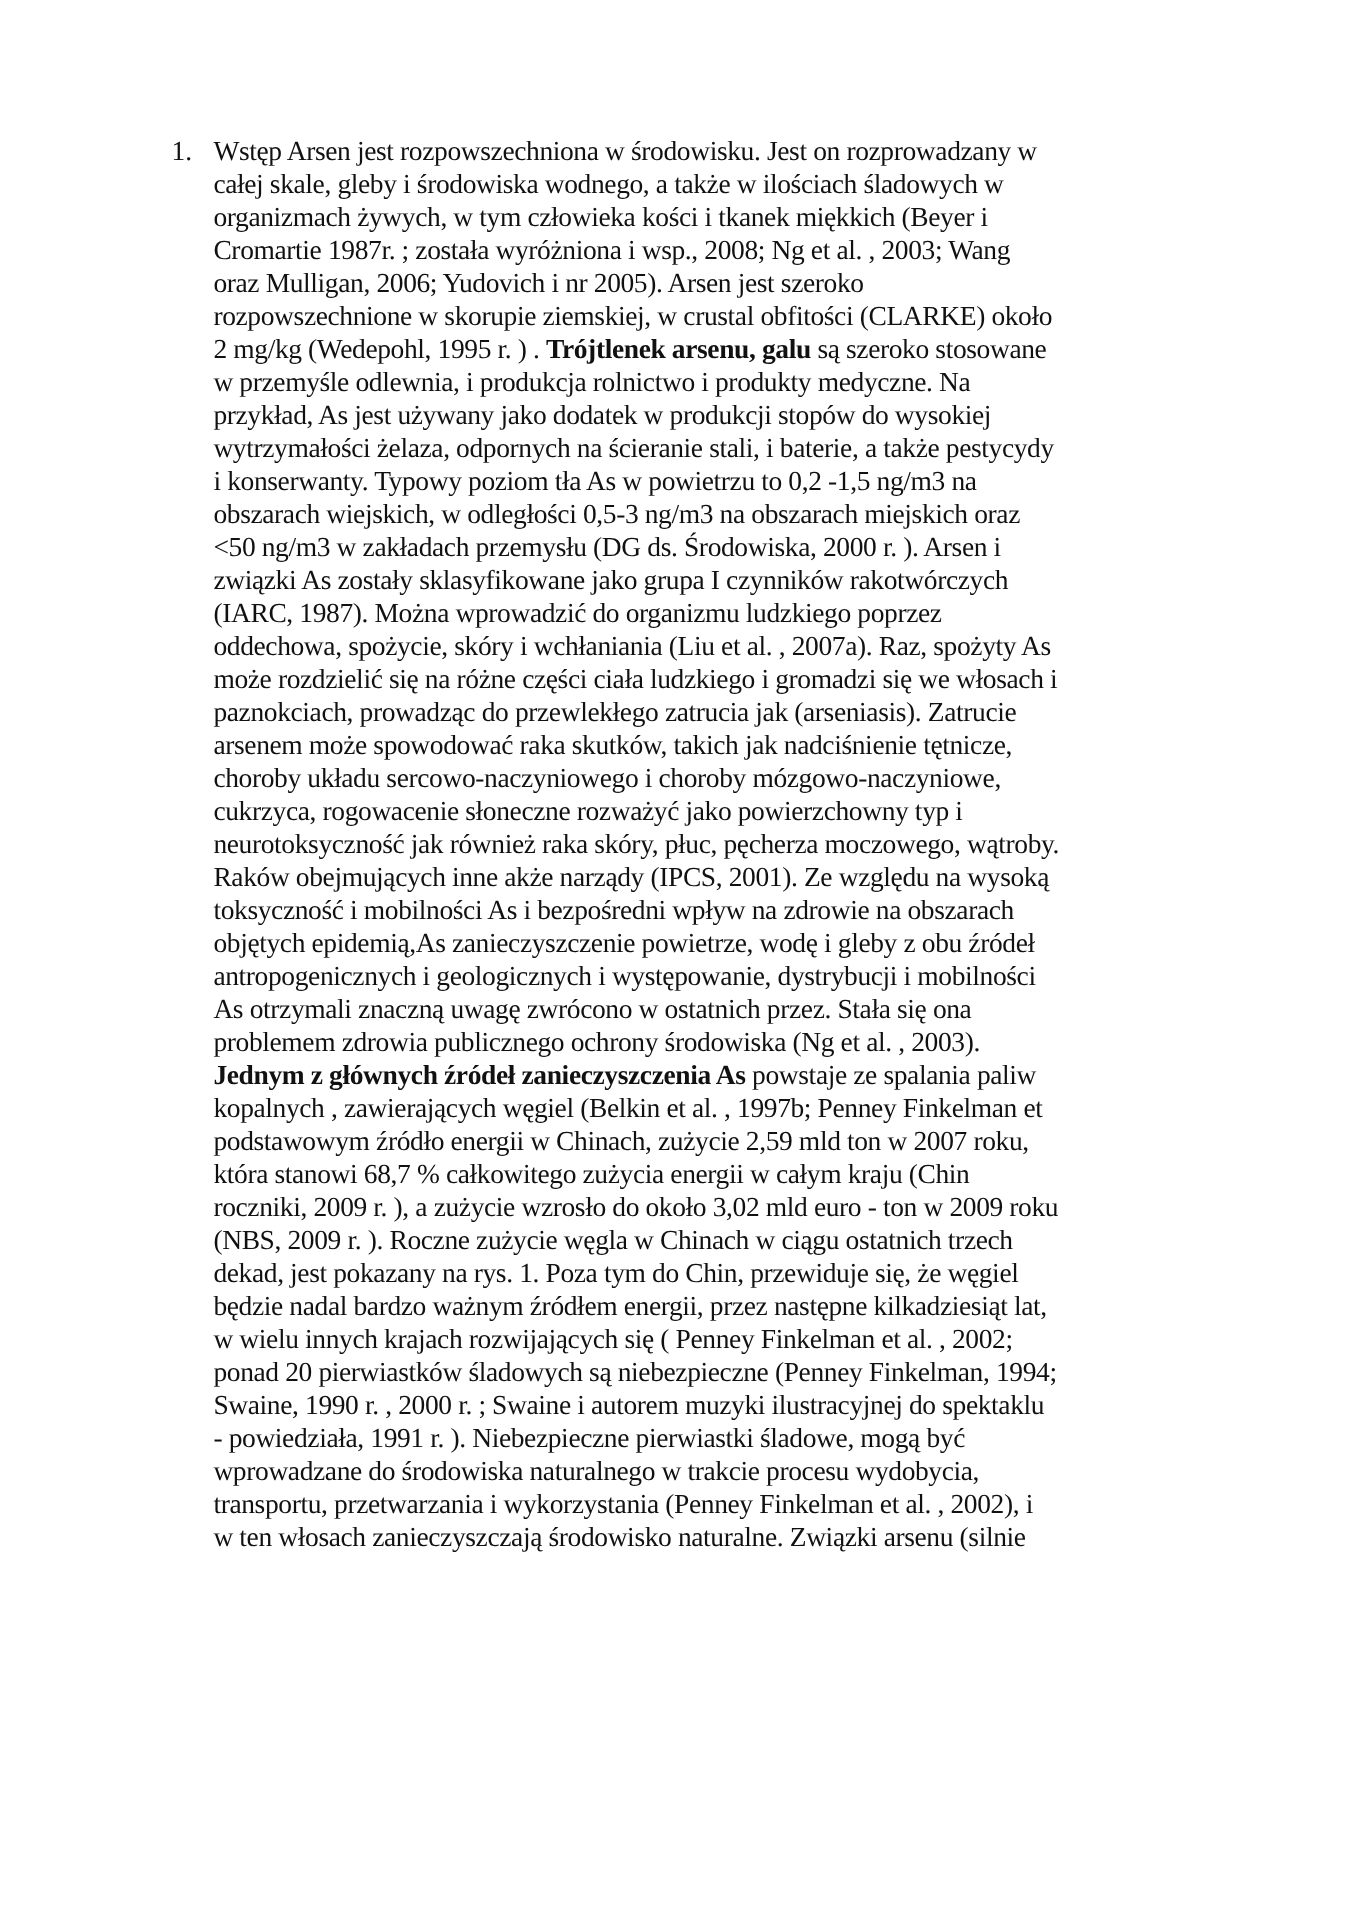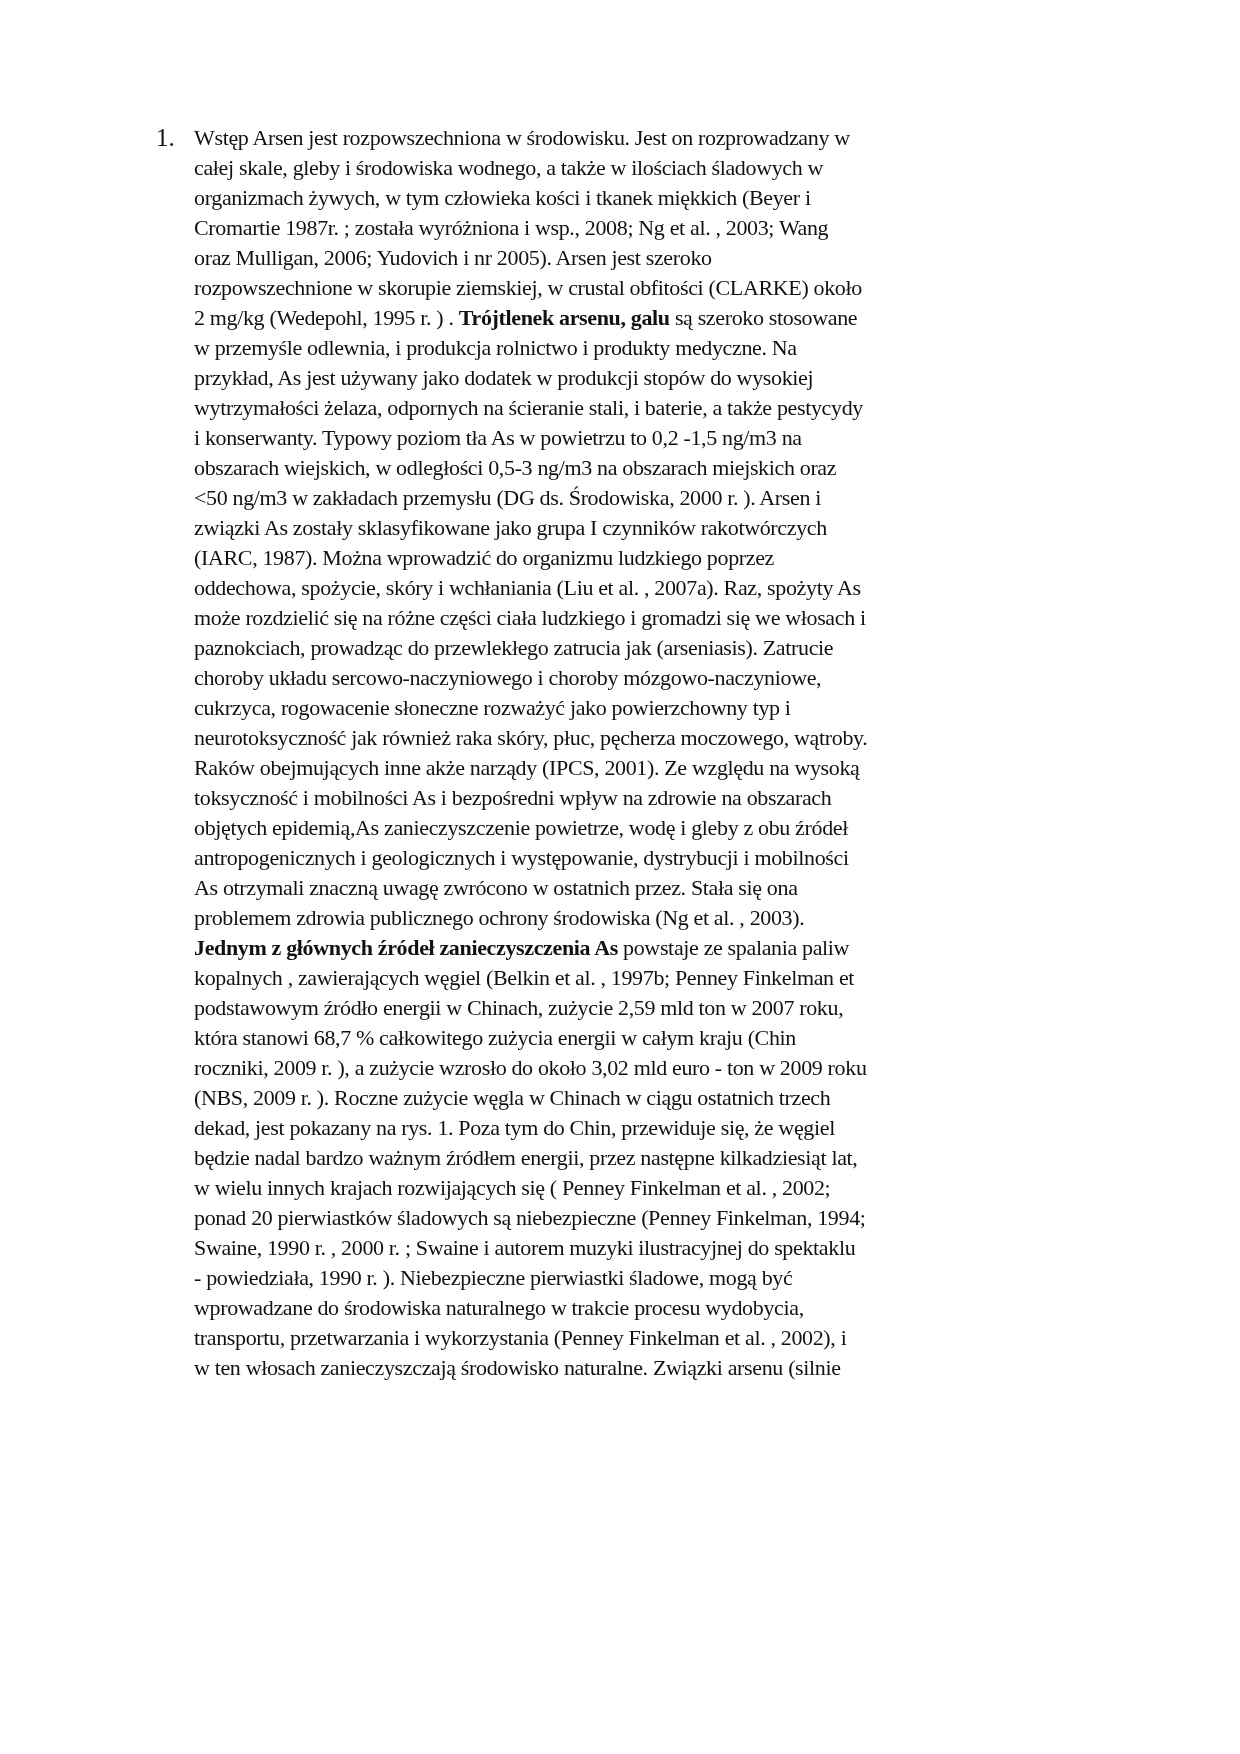--- a/index.html
+++ b/index.html
@@ -1,21 +1,21 @@
 <!DOCTYPE html>
 <html><head>
 <meta charset="utf-8">
 <style>
   html, body { margin:0; padding:0; background:#ffffff; }
   body { width:1240px; height:1754px; position:relative; overflow:hidden;
          font-family: "Liberation Serif", "DejaVu Serif", serif; color:#111; }
   .page { position:absolute; left:0; top:0; width:1240px; height:1754px; background:#fff; }
   .num { position:absolute; left:156px; top:123px; font-size:25px; line-height:30px; }
   .lines { position:absolute; left:194px; top:123px; width:940px; }
-  .line { font-size:22px; line-height:30px; white-space:nowrap; letter-spacing:-0.35px; height:30px; }
+  .line { font-size:25px; line-height:30px; white-space:nowrap; letter-spacing:-0.35px; height:30px; }
   b { font-weight:bold; }
 </style>
 </head>
 <body>
 
 <div class="page">
   <div class="num">1.</div>
   <div class="lines" id="lines">
       <div class="line"><span>Wstęp Arsen jest rozpowszechniona w środowisku. Jest on rozprowadzany w</span></div>
       <div class="line"><span>całej skale, gleby i środowiska wodnego, a także w ilościach śladowych w</span></div>
@@ -28,38 +28,39 @@
       <div class="line"><span>przykład, As jest używany jako dodatek w produkcji stopów do wysokiej</span></div>
       <div class="line"><span>wytrzymałości żelaza, odpornych na ścieranie stali, i baterie, a także pestycydy</span></div>
       <div class="line"><span>i konserwanty. Typowy poziom tła As w powietrzu to 0,2 -1,5 ng/m3 na</span></div>
       <div class="line"><span>obszarach wiejskich, w odległości 0,5-3 ng/m3 na obszarach miejskich oraz</span></div>
       <div class="line"><span>&lt;50 ng/m3 w zakładach przemysłu (DG ds. Środowiska, 2000 r. ). Arsen i</span></div>
       <div class="line"><span>związki As zostały sklasyfikowane jako grupa I czynników rakotwórczych</span></div>
       <div class="line"><span>(IARC, 1987).  Można wprowadzić do organizmu ludzkiego poprzez</span></div>
       <div class="line"><span>oddechowa, spożycie, skóry i wchłaniania (Liu et al. , 2007a). Raz, spożyty As</span></div>
       <div class="line"><span>może rozdzielić się na różne części ciała ludzkiego i gromadzi się we włosach i</span></div>
       <div class="line"><span>paznokciach, prowadząc do przewlekłego zatrucia jak (arseniasis). Zatrucie</span></div>
+      <div class="line"><span>arsenem może spowodować raka skutków, takich jak nadciśnienie tętnicze,</span></div>
       <div class="line"><span>choroby układu sercowo-naczyniowego i choroby mózgowo-naczyniowe,</span></div>
       <div class="line"><span>cukrzyca, rogowacenie słoneczne rozważyć jako powierzchowny typ i</span></div>
       <div class="line"><span>neurotoksyczność jak również raka skóry, płuc, pęcherza moczowego, wątroby.</span></div>
       <div class="line"><span>Raków obejmujących inne akże narządy (IPCS, 2001). Ze względu na wysoką</span></div>
       <div class="line"><span>toksyczność i mobilności As i bezpośredni wpływ na zdrowie na obszarach</span></div>
       <div class="line"><span>objętych epidemią,As zanieczyszczenie powietrze, wodę i gleby z obu źródeł</span></div>
       <div class="line"><span>antropogenicznych i geologicznych i występowanie, dystrybucji i mobilności</span></div>
       <div class="line"><span>As otrzymali znaczną uwagę zwrócono w ostatnich przez. Stała się ona</span></div>
       <div class="line"><span>problemem zdrowia publicznego ochrony środowiska (Ng et al. , 2003).</span></div>
       <div class="line"><b>Jednym z głównych źródeł zanieczyszczenia As</b><span> powstaje ze spalania paliw</span></div>
       <div class="line"><span>kopalnych , zawierających węgiel (Belkin et al. , 1997b; Penney Finkelman et</span></div>
       <div class="line"><span>podstawowym źródło energii w Chinach, zużycie 2,59 mld ton w 2007 roku,</span></div>
       <div class="line"><span>która stanowi 68,7 % całkowitego zużycia energii w całym kraju (Chin</span></div>
       <div class="line"><span>roczniki, 2009 r. ), a zużycie wzrosło do około 3,02 mld euro - ton w 2009 roku</span></div>
       <div class="line"><span>(NBS, 2009 r. ). Roczne zużycie węgla w Chinach w ciągu ostatnich trzech</span></div>
       <div class="line"><span>dekad, jest pokazany na rys. 1. Poza tym do Chin, przewiduje się, że węgiel</span></div>
       <div class="line"><span>będzie nadal bardzo ważnym źródłem energii, przez następne kilkadziesiąt lat,</span></div>
       <div class="line"><span>w wielu innych krajach rozwijających się ( Penney Finkelman et al. , 2002;</span></div>
       <div class="line"><span>ponad 20 pierwiastków śladowych są niebezpieczne (Penney Finkelman, 1994;</span></div>
       <div class="line"><span>Swaine, 1990 r. , 2000 r. ; Swaine i autorem muzyki ilustracyjnej do spektaklu</span></div>
-      <div class="line"><span>- powiedziała, 1990 r. ). Niebezpieczne pierwiastki śladowe, mogą być</span></div>
+      <div class="line"><span>- powiedziała, 1991 r. ). Niebezpieczne pierwiastki śladowe, mogą być</span></div>
       <div class="line"><span>wprowadzane do środowiska naturalnego w trakcie procesu wydobycia,</span></div>
       <div class="line"><span>transportu, przetwarzania i wykorzystania (Penney Finkelman et al. , 2002), i</span></div>
       <div class="line"><span>w ten włosach zanieczyszczają środowisko naturalne. Związki arsenu (silnie</span></div>
     </div>
 </div>
 
 </body></html>

